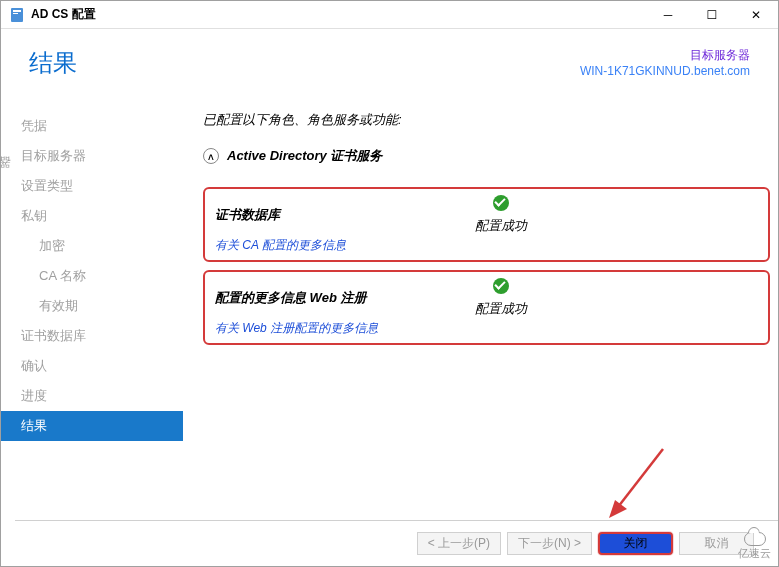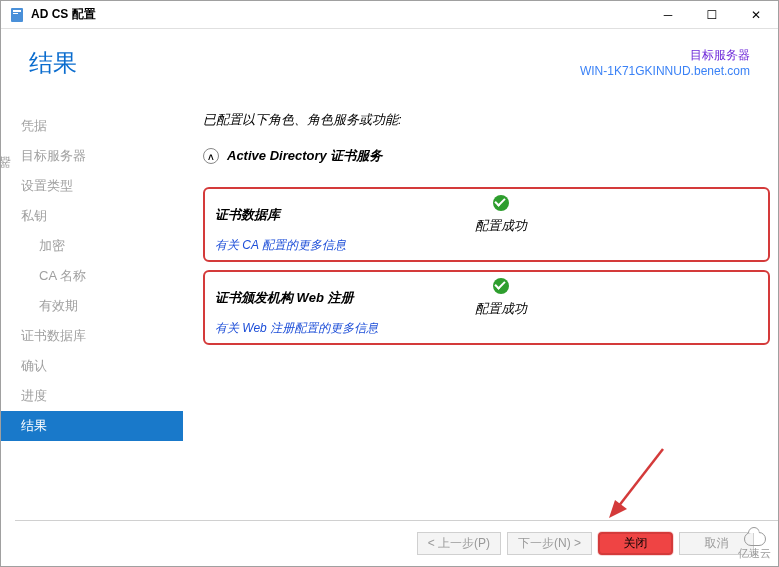--- a/index.html
+++ b/index.html
@@ -26,21 +26,21 @@
     .chevron-circle { width: 16px; height: 16px; border: 1px solid #888; border-radius: 50%; display: flex; align-items: center; justify-content: center; margin-right: 8px; font-size: 10px; }
     .chevron-up::before { content: "˄"; position: relative; top: 1px; }
     .result-box { border: 2px solid #d43a3a; border-radius: 6px; padding: 6px 10px 6px 10px; margin-bottom: 8px; display: flex; flex-direction: column; }
     .result-row { display: flex; align-items: center; }
     .result-title { font-weight: bold; flex: 0 0 260px; }
     .status { display: flex; align-items: center; gap: 6px; flex-direction: column; }
     .check-icon { width: 16px; height: 16px; background: #2e9e2e; border-radius: 50%; position: relative; }
     .check-icon::after { content: ""; position: absolute; left: 4px; top: 1px; width: 4px; height: 8px; border-right: 2px solid #fff; border-bottom: 2px solid #fff; transform: rotate(45deg); }
     .link { color: #1d4ed8; font-size: 12px; margin-top: 2px; cursor: pointer; }
     .footer { height: 46px; border-top: 1px solid #d0d0d0; display: flex; align-items: center; justify-content: flex-end; padding: 0 24px; gap: 6px; margin-left: 14px; }
-    .btn { min-width: 75px; height: 23px; font-size: 12px; background: #ef4444; border: 1px solid #adadad; cursor: pointer; padding: 0 10px; }
+    .btn { min-width: 75px; height: 23px; font-size: 12px; background: #1d4ed8; border: 1px solid #adadad; cursor: pointer; padding: 0 10px; }
     .btn:disabled { color: #999; border-color: #d0d0d0; background: #f4f4f4; cursor: default; }
     .btn.highlight { border: 2px solid #d43a3a; border-radius: 4px; box-shadow: 0 0 0 1px #d43a3a30; }
     .arrow-annot { position: absolute; right: 105px; bottom: 42px; pointer-events: none; }
     .watermark { position: absolute; right: 8px; bottom: 6px; font-size: 11px; color: #999; display: flex; align-items: center; gap: 0; flex-direction: column; }
     .cloud-icon { width: 22px; height: 14px; border: 1.5px solid #999; border-radius: 10px; position: relative; }
     .cloud-icon::before { content: ""; position: absolute; width: 10px; height: 10px; border: 1.5px solid #999; border-radius: 50%; top: -6px; left: 3px; background: #fff; clip-path: inset(0 0 50% 0); }
     .left-handle { position: absolute; left: -3px; top: 178px; writing-mode: vertical-rl; font-size: 12px; color: #999; transform: rotate(180deg); }
   </style>
 </head>
 <body>
@@ -96,21 +96,21 @@
           <span class="status">
             <span class="check-icon"></span>
             <span>配置成功</span>
           </span>
         </div>
         <span class="link">有关 CA 配置的更多信息</span>
       </div>
 
       <div class="result-box">
         <div class="result-row">
-          <span class="result-title">证书颁发机构 Web 注册</span>
+          <span class="result-title">配置的更多信息 Web 注册</span>
           <span class="status">
             <span class="check-icon"></span>
             <span>配置成功</span>
           </span>
         </div>
         <span class="link">有关 Web 注册配置的更多信息</span>
       </div>
     </div>
   </div>
 

